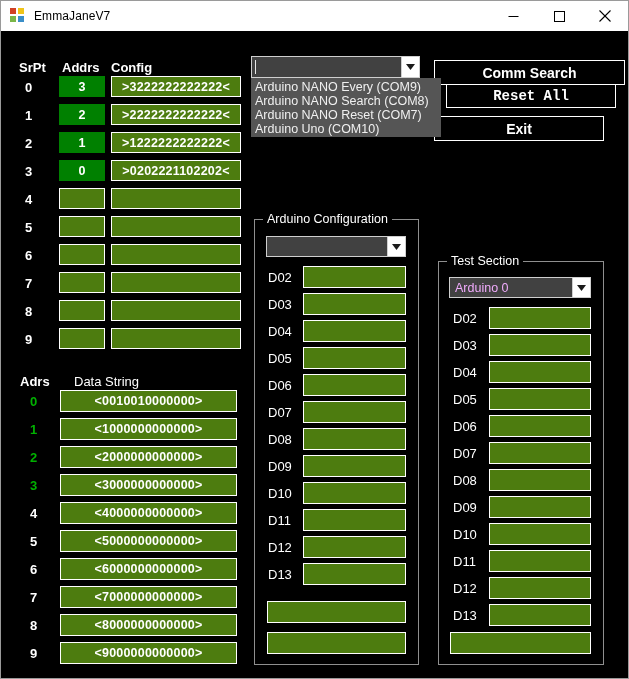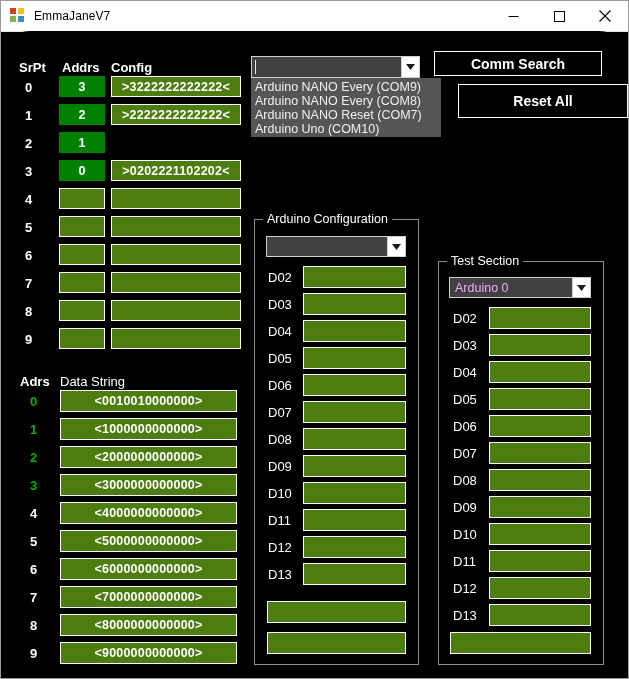--- a/index.html
+++ b/index.html
@@ -71,21 +71,20 @@
   }
   .winbtn svg { display: block; }
 
   
   .client {
     position: absolute;
     left: 0; top: 30px;
     width: 627px;
     height: 647px;
     background: #000000;
-    border-radius: 29px;
   }
 
   .lbl {
     position: absolute;
     color: #ffffff;
     font-size: 13px;
     white-space: nowrap;
   }
   .lbl.bold { font-weight: bold; }
   .lbl.green { color: #00b000; font-weight: bold; }
@@ -234,20 +233,21 @@
     <div class="lbl bold" style="left:24px; top:49px;">0</div>
     <div class="tbox green-fill" style="left:58px; top:45px; width:46px; height:21px;">3</div>
     <div class="tbox" style="left:110px; top:45px; width:130px; height:21px;">&gt;3222222222222&lt;</div>
 
     <div class="lbl bold" style="left:24px; top:77px;">1</div>
     <div class="tbox green-fill" style="left:58px; top:73px; width:46px; height:21px;">2</div>
     <div class="tbox" style="left:110px; top:73px; width:130px; height:21px;">&gt;2222222222222&lt;</div>
 
     <div class="lbl bold" style="left:24px; top:105px;">2</div>
     <div class="tbox green-fill" style="left:58px; top:101px; width:46px; height:21px;">1</div>
+    <div class="tbox" style="left:110px; top:101px; width:130px; height:21px;">&gt;1222222222222&lt;</div>
 
     <div class="lbl bold" style="left:24px; top:133px;">3</div>
     <div class="tbox green-fill" style="left:58px; top:129px; width:46px; height:21px;">0</div>
     <div class="tbox" style="left:110px; top:129px; width:130px; height:21px;">&gt;0202221102202&lt;</div>
 
     <div class="lbl bold" style="left:24px; top:161px;">4</div>
     <div class="tbox" style="left:58px; top:157px; width:46px; height:21px;"></div>
     <div class="tbox" style="left:110px; top:157px; width:130px; height:21px;"></div>
 
     <div class="lbl bold" style="left:24px; top:189px;">5</div>
@@ -264,21 +264,21 @@
 
     <div class="lbl bold" style="left:24px; top:273px;">8</div>
     <div class="tbox" style="left:58px; top:269px; width:46px; height:21px;"></div>
     <div class="tbox" style="left:110px; top:269px; width:130px; height:21px;"></div>
 
     <div class="lbl bold" style="left:24px; top:301px;">9</div>
     <div class="tbox" style="left:58px; top:297px; width:46px; height:21px;"></div>
     <div class="tbox" style="left:110px; top:297px; width:130px; height:21px;"></div>
 
     <div class="lbl bold" style="left:19px; top:343px;">Adrs</div>
-    <div class="lbl" style="left:59px; top:343px;">Data String</div>
+    <div class="lbl" style="left:73px; top:343px;">Data String</div>
 
     <div class="lbl green" style="left:29px; top:363px;">0</div>
     <div class="tbox" style="left:59px; top:359px; width:177px; height:22px;">&lt;0010010000000&gt;</div>
     <div class="lbl green" style="left:29px; top:391px;">1</div>
     <div class="tbox" style="left:59px; top:387px; width:177px; height:22px;">&lt;1000000000000&gt;</div>
     <div class="lbl green" style="left:29px; top:419px;">2</div>
     <div class="tbox" style="left:59px; top:415px; width:177px; height:22px;">&lt;2000000000000&gt;</div>
     <div class="lbl green" style="left:29px; top:447px;">3</div>
     <div class="tbox" style="left:59px; top:443px; width:177px; height:22px;">&lt;3000000000000&gt;</div>
     <div class="lbl bold" style="left:29px; top:475px;">4</div>
@@ -299,27 +299,28 @@
       <div class="combo-arrow">
         <svg width="9" height="6" viewBox="0 0 9 6">
             <path d="M0 0 L9 0 L4.5 6 Z" fill="#1b1b1b"></path>
           </svg>
       </div>
     </div>
     <span style="position:absolute; left:254px; top:29px; width:1px; height:14px; background:#e8e8e8;"></span>
 
     <div class="dropdown" style="left:250px; top:47px; width:190px; height:59px;">
       <div class="dd-item" style="margin-top:2px;">Arduino NANO Every (COM9)</div>
-      <div class="dd-item">Arduino NANO Every (COM8)</div>
+      <div class="dd-item">Arduino NANO Search (COM8)</div>
       <div class="dd-item">Arduino NANO Reset (COM7)</div>
       <div class="dd-item">Arduino Uno (COM10)</div>
     </div>
 
-    <div class="btn" style="left:433px; top:20px; width:168px; height:25px;">Comm Search</div>
-    <div class="btn" style="left:457px; top:53px; width:170px; height:34px;">Reset All</div>
+    <div class="btn" style="left:433px; top:29px; width:191px; height:25px;">Comm Search</div>
+    <div class="btn" style="left:445px; top:53px; width:170px; height:24px;font-family:Liberation Mono, monospace;">Reset All</div>
+    <div class="btn" style="left:433px; top:85px; width:170px; height:25px;">Exit</div>
 
     <div class="group" style="left:253px; top:188px; width:165px; height:446px;">
       <div class="group-title">Arduino Configuration</div>
     </div>
 
     <div class="combo" style="left:265px; top:205px; width:140px; height:21px;">
       <div class="combo-text"></div>
       <div class="combo-arrow">
         <svg width="9" height="6" viewBox="0 0 9 6">
             <path d="M0 0 L9 0 L4.5 6 Z" fill="#1b1b1b"></path>

